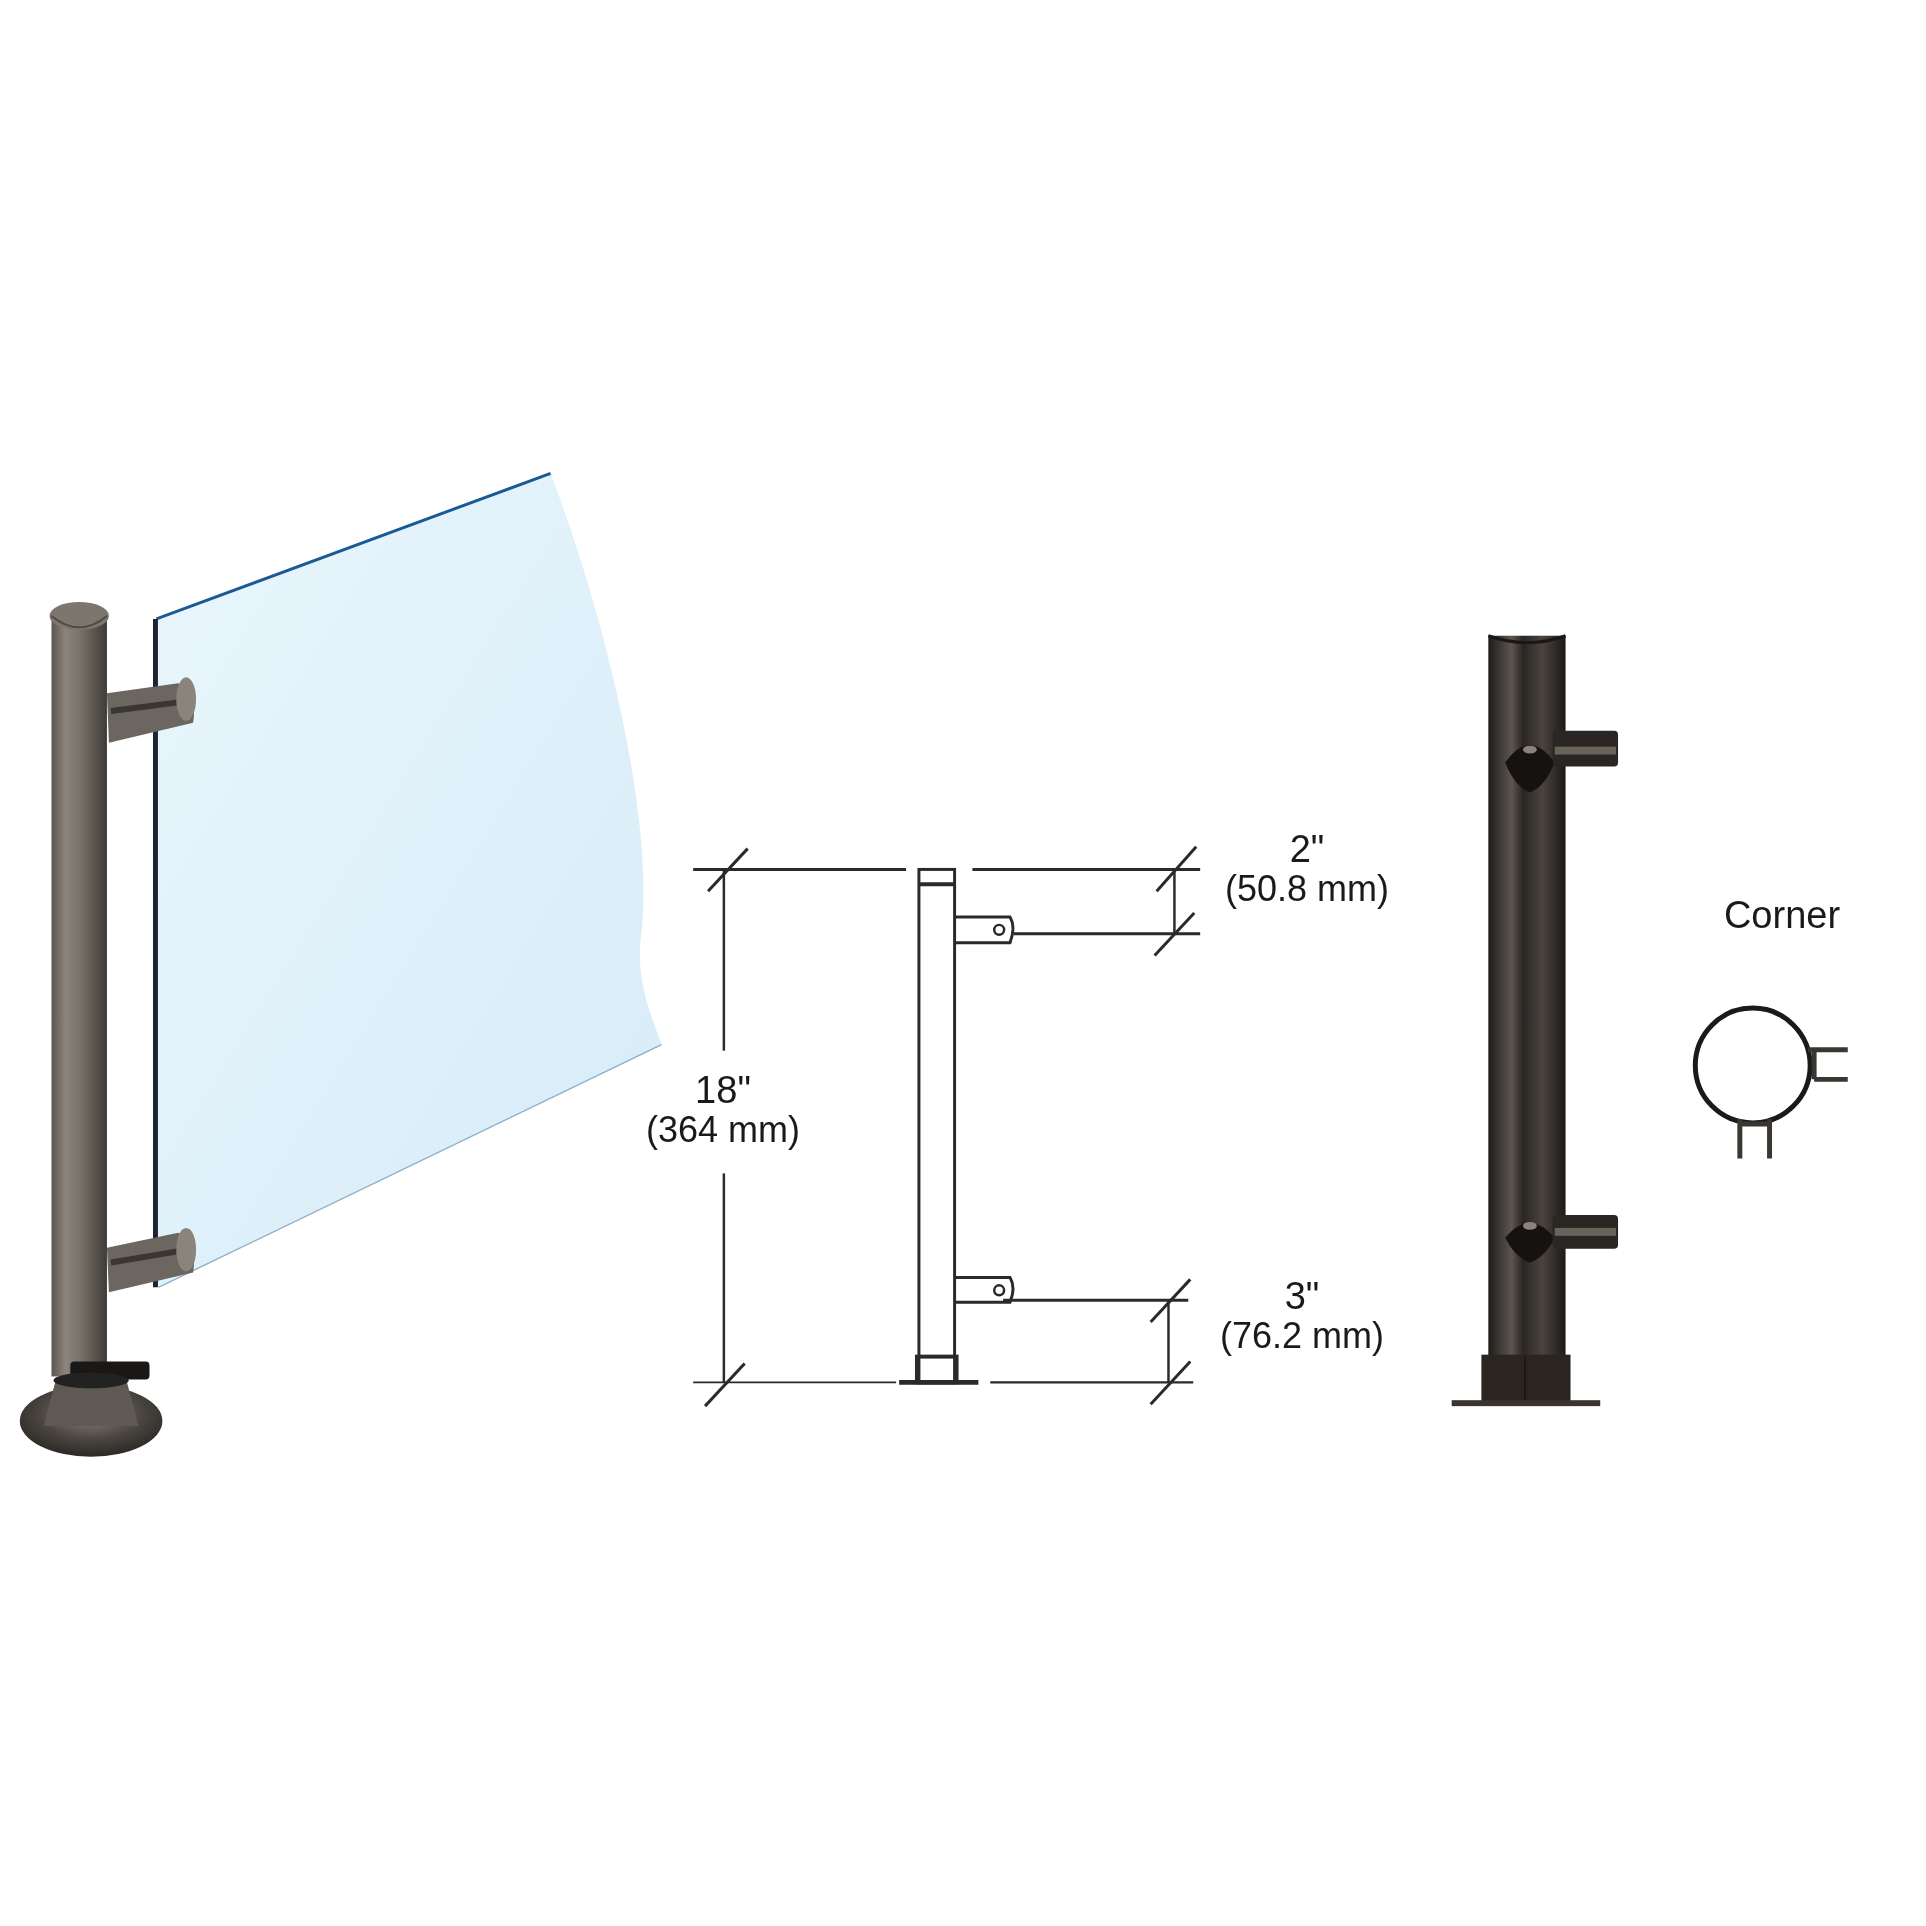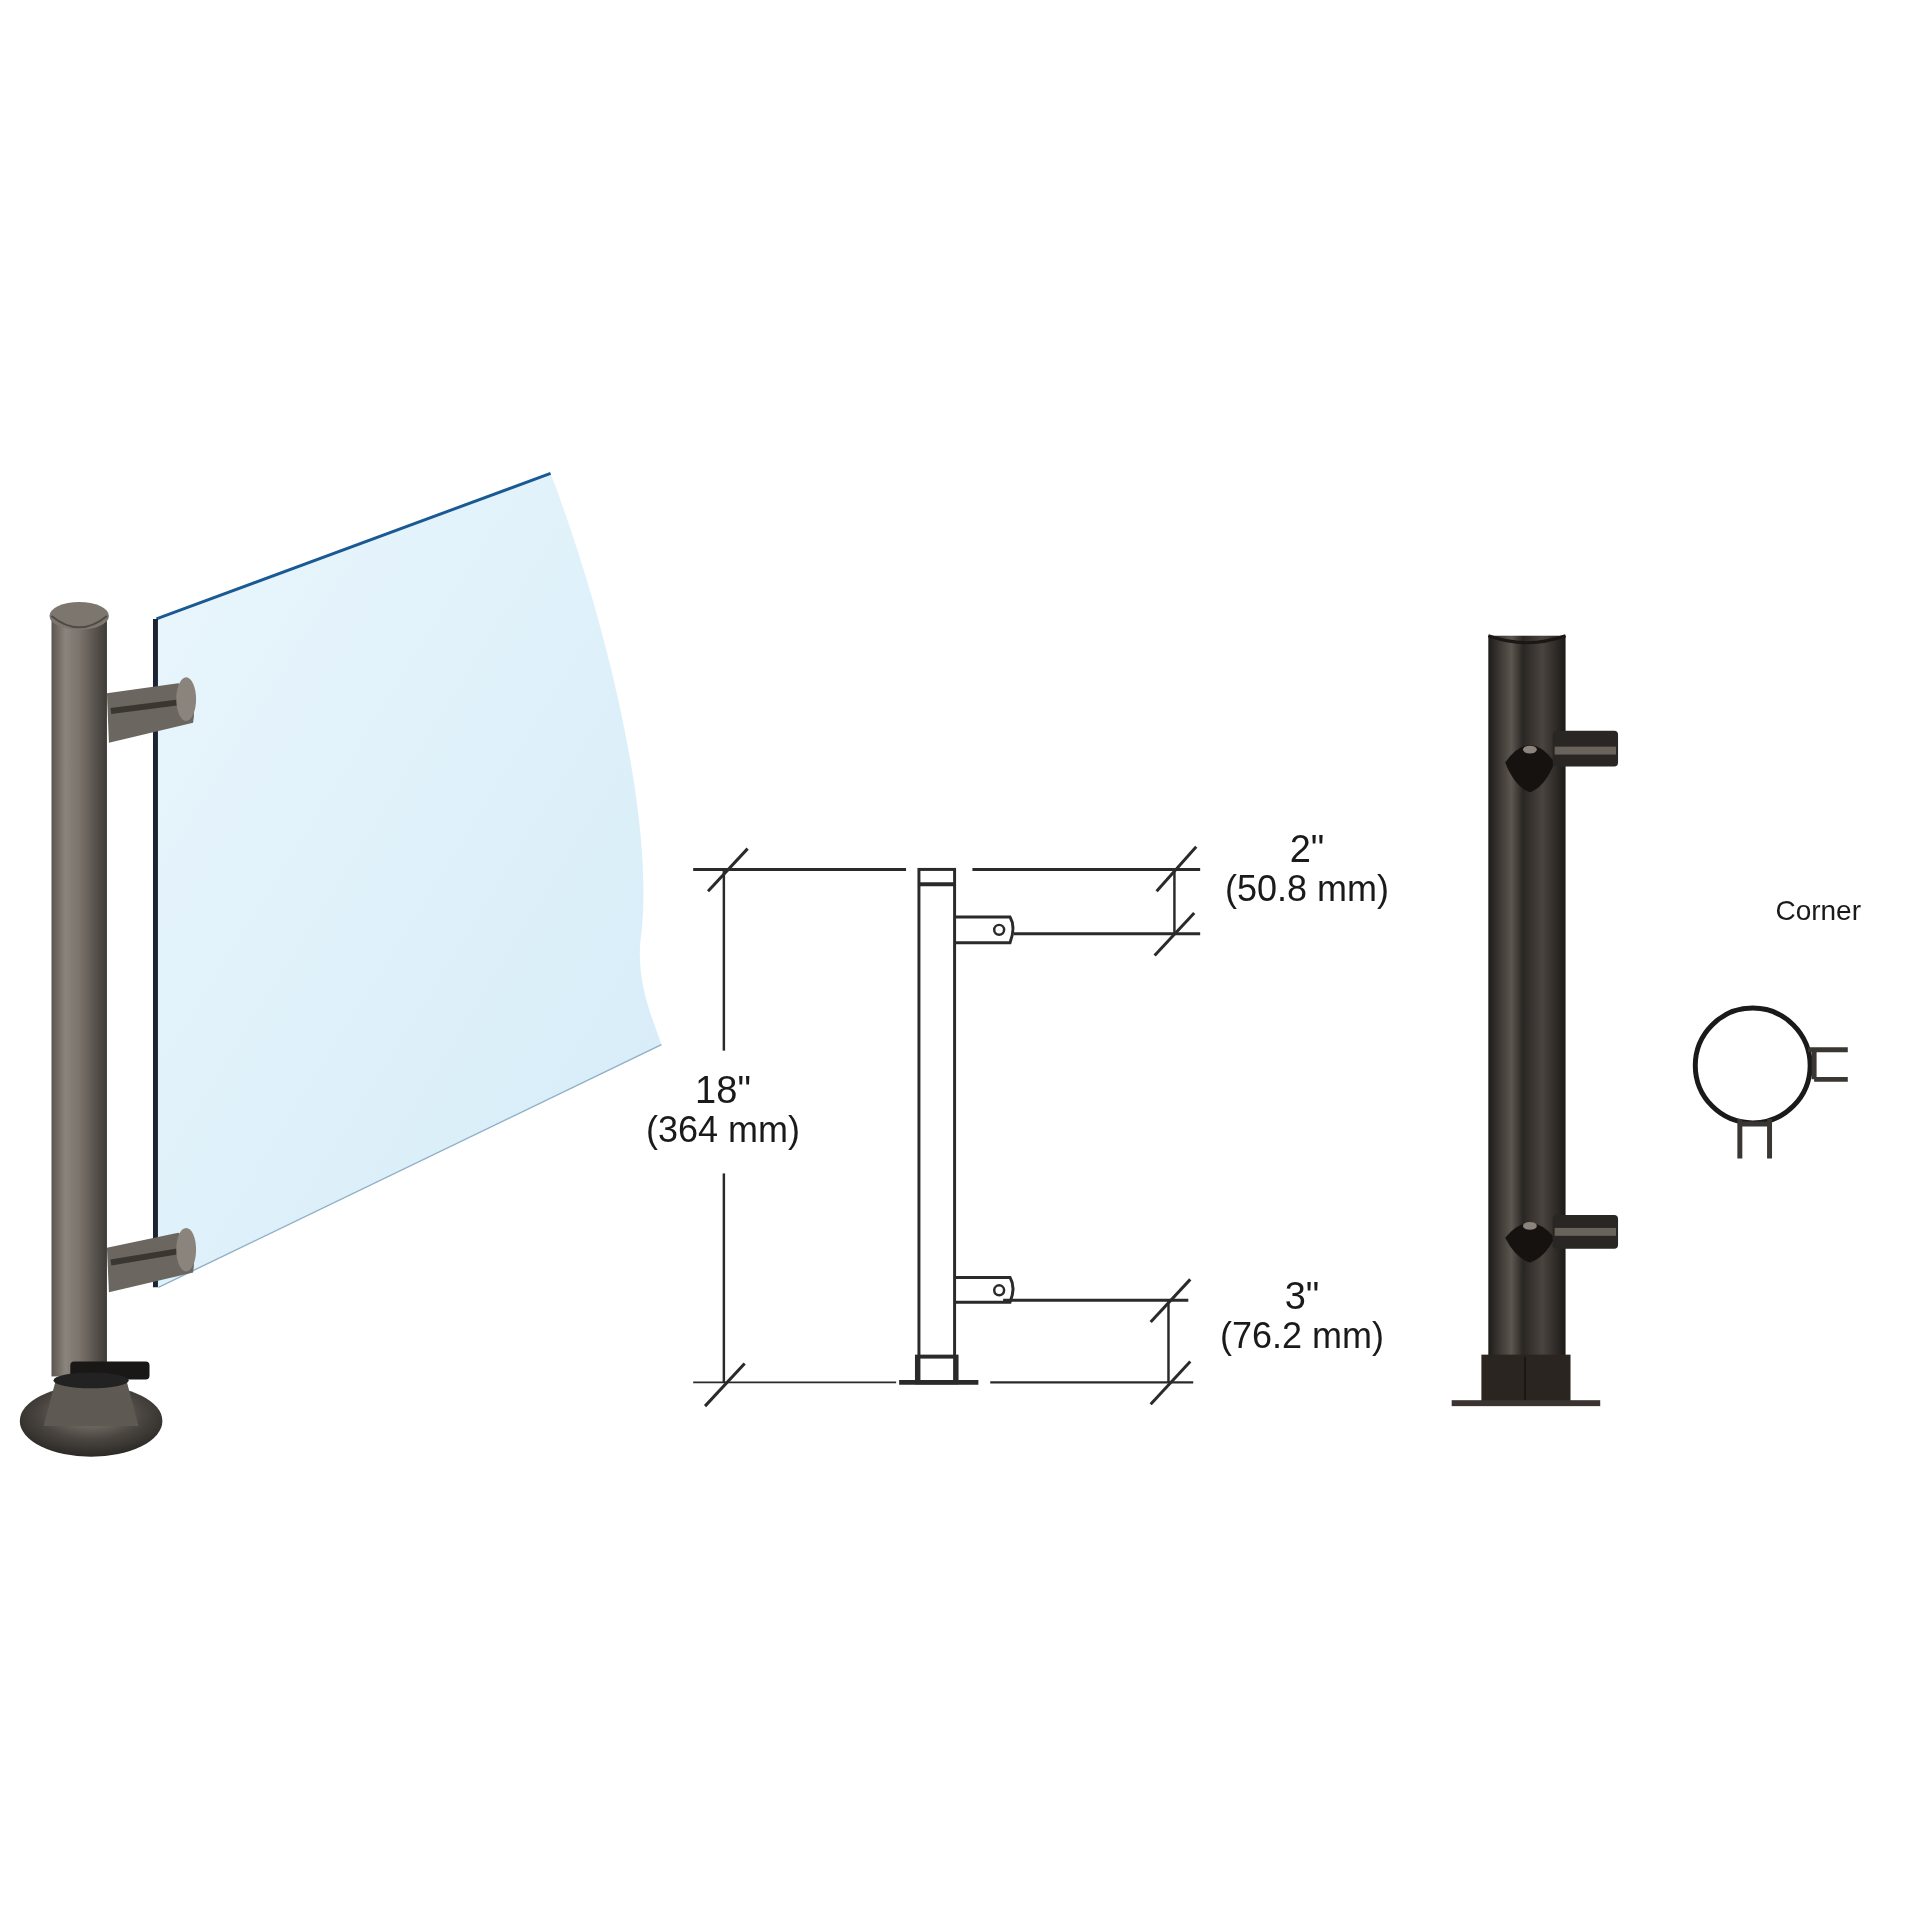--- a/index.html
+++ b/index.html
@@ -2,21 +2,21 @@
 <html><head>
   <meta charset="utf-8">
   <style>
     html, body { margin: 0; padding: 0; background: #ffffff; }
     body { width: 1927px; height: 1927px; position: relative; overflow: hidden; font-family: "Liberation Sans", sans-serif; }
     #canvas { position: absolute; left: 0; top: 0; width: 1927px; height: 1927px; }
     .label-layer { position: absolute; left: 0; top: 0; width: 1927px; height: 1927px; pointer-events: none; }
     .lbl { position: absolute; color: #1a1a1a; font-family: "Liberation Sans", sans-serif; white-space: nowrap; text-align: center; line-height: 1.05; }
     .lbl .big { font-size: 38px; display: block; }
     .lbl .small { font-size: 36px; display: block; }
-    .corner-label { font-size: 28px; text-align: right; }
+    .corner-label { font-size: 38px; }
   </style>
 </head>
 <body>
 
 <svg id="canvas" viewBox="0 0 1946 1946" xmlns="http://www.w3.org/2000/svg">
   <defs>
     <linearGradient id="postGrad" x1="0" x2="1" y1="0" y2="0">
       <stop offset="0" stop-color="#5a554f"></stop>
       <stop offset="0.25" stop-color="#8a847c"></stop>
       <stop offset="0.5" stop-color="#7a746c"></stop>

